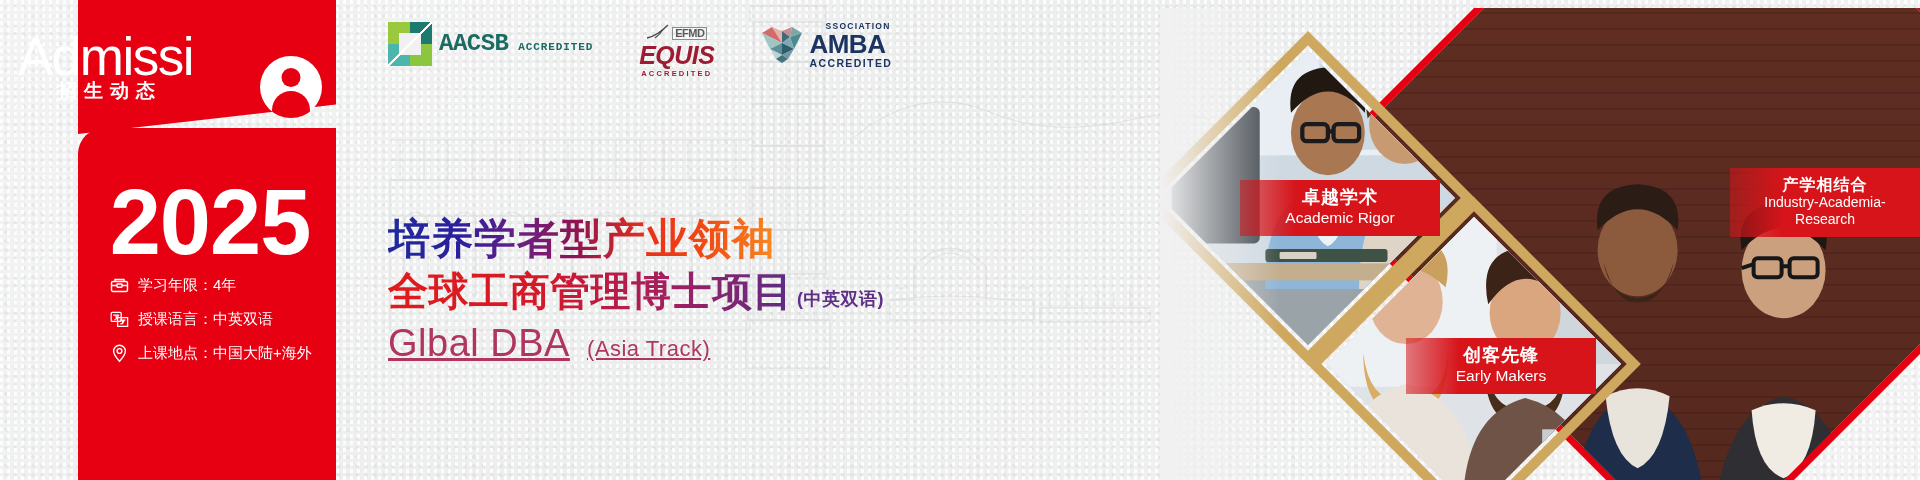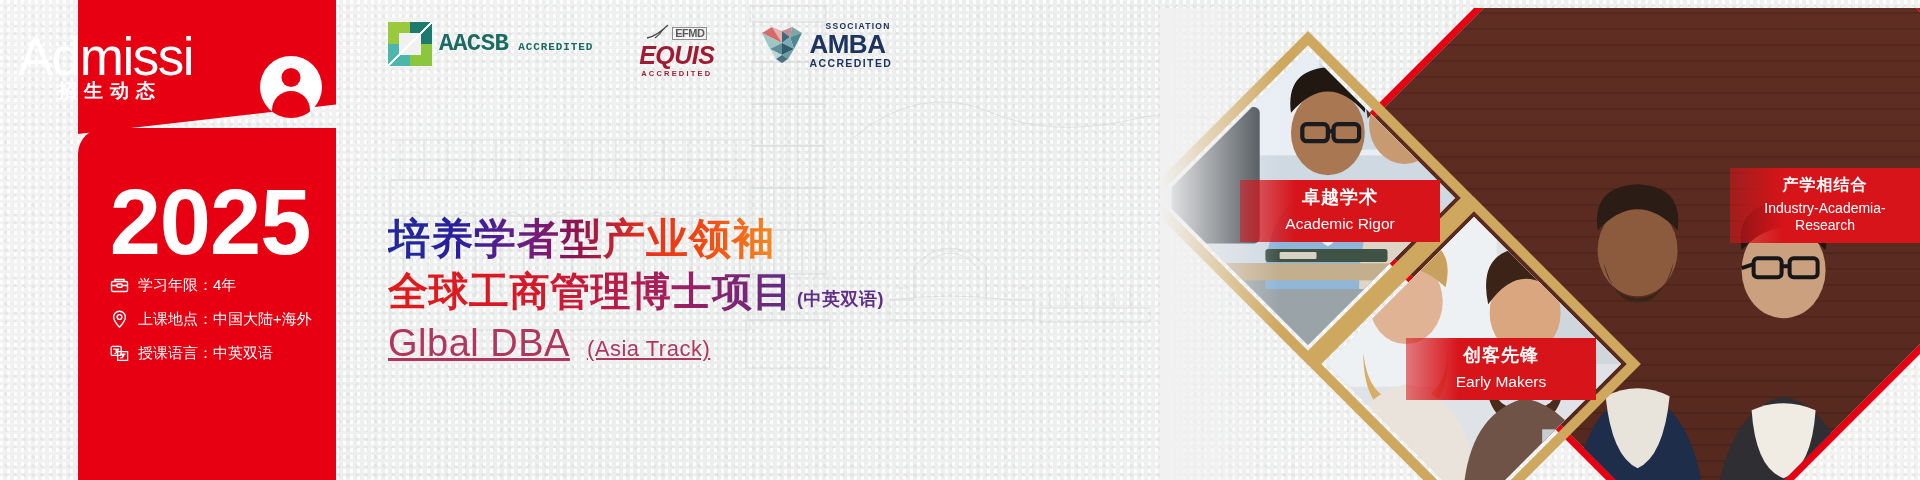--- a/index.html
+++ b/index.html
@@ -255,21 +255,21 @@
   .label-bar {
     position: absolute;
     background: linear-gradient(90deg, rgba(214,20,26,.55) 0%, #d6141a 28%, #d6141a 100%);
     color: #fff;
     text-align: center;
     padding: 7px 18px 9px;
     z-index: 12;
     line-height: 1.2;
   }
   .label-bar .cn { font-size: 18px; font-weight: 700; letter-spacing: 1px; }
-  .label-bar .en { font-size: 15.5px; font-weight: 400; margin-top: 6px; }
+  .label-bar .en { font-size: 15.5px; font-weight: 400; margin-top: 0; }
   .label-bar.small .cn { font-size: 16px; }
   .label-bar.small .en { font-size: 14px; }
 
   .fade-left {
     position: absolute; left: 0; top: 0; width: 120px; height: 480px;
     background: linear-gradient(90deg, #f1f1f2 0%, rgba(241,241,242,0) 100%);
     z-index: 11; pointer-events: none;
   }
 </style>
 </head>
@@ -377,40 +377,40 @@
           <path d="M1.5 8.5h5.5M12 8.5h5.5"></path>
           <rect x="7" y="7" width="5" height="3.2" rx="0.6"></rect>
         </svg>
       </span>
       <span>学习年限：</span>
       <span>4年</span>
     </div>
 
     <div class="info-row">
       <span class="info-ico">
-        <svg width="17" height="19" viewBox="0 0 17 19" fill="none" stroke="#fff" stroke-width="1.4">
-          <path d="M8.5 17.2C8.5 17.2 14.4 11 14.4 7.1A5.9 5.9 0 0 0 2.6 7.1C2.6 11 8.5 17.2 8.5 17.2z"></path>
-          <circle cx="8.5" cy="7" r="2.4"></circle>
-        </svg>
-      </span>
-      <span>上课地点：</span>
-      <span>中国大陆+海外</span>
-    </div>
-
-    <div class="info-row">
-      <span class="info-ico">
         <svg width="19" height="17" viewBox="0 0 19 17" fill="none" stroke="#fff" stroke-width="1.3">
           <rect x="1.2" y="1.4" width="10" height="9" rx="1"></rect>
           <path d="M3.2 4.2h6M6.2 4.2v4.4M4.4 8.6c2.2-.6 3.6-2 3.8-4.4"></path>
           <path d="M7.6 6.6h10v8.8h-10z" fill="none"></path>
           <path d="M9.8 9.2h5.6M12.6 9.2v4M10.4 13.2c2.2-.7 3.4-2.1 3.6-4"></path>
         </svg>
       </span>
       <span>授课语言：</span>
       <span>中英双语</span>
+    </div>
+
+    <div class="info-row">
+      <span class="info-ico">
+        <svg width="17" height="19" viewBox="0 0 17 19" fill="none" stroke="#fff" stroke-width="1.4">
+          <path d="M8.5 17.2C8.5 17.2 14.4 11 14.4 7.1A5.9 5.9 0 0 0 2.6 7.1C2.6 11 8.5 17.2 8.5 17.2z"></path>
+          <circle cx="8.5" cy="7" r="2.4"></circle>
+        </svg>
+      </span>
+      <span>上课地点：</span>
+      <span>中国大陆+海外</span>
     </div>
   </div>
 
   <div class="accred">
 
     <div class="badge">
       <span class="aacsb-mark">
         <i class="aq1"></i>
           <i class="aq2"></i>
           <i class="aq3"></i>

